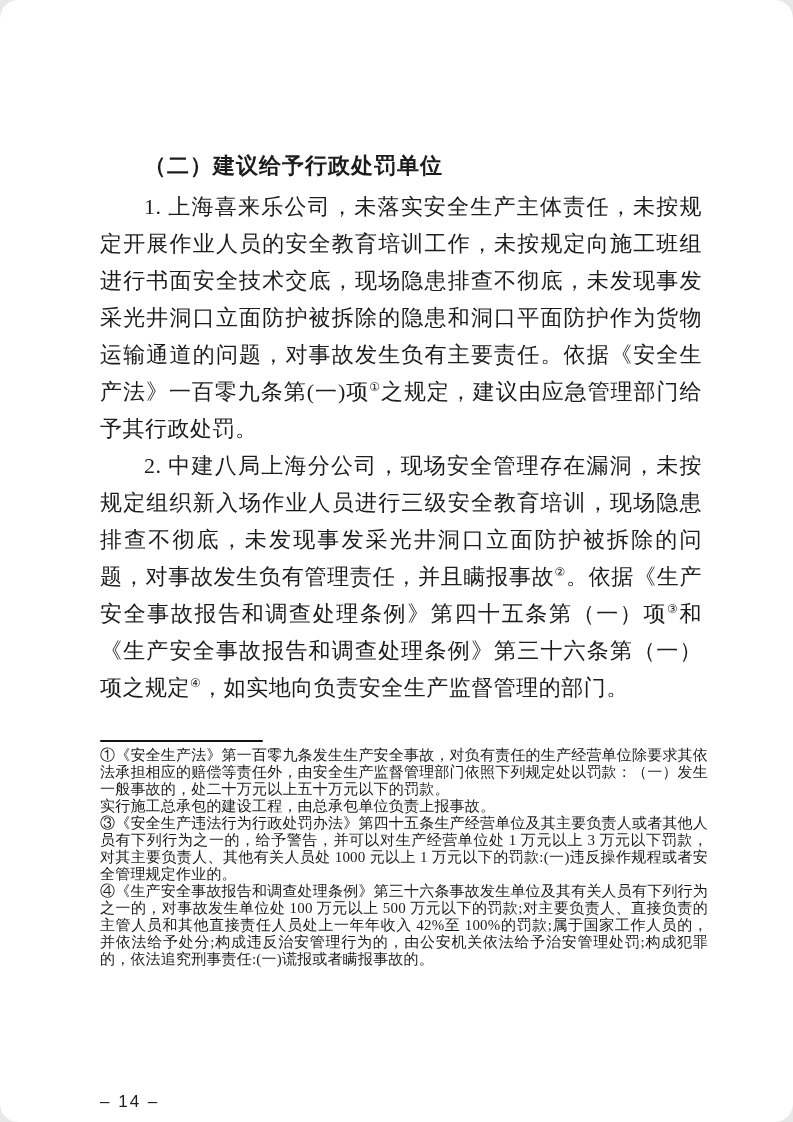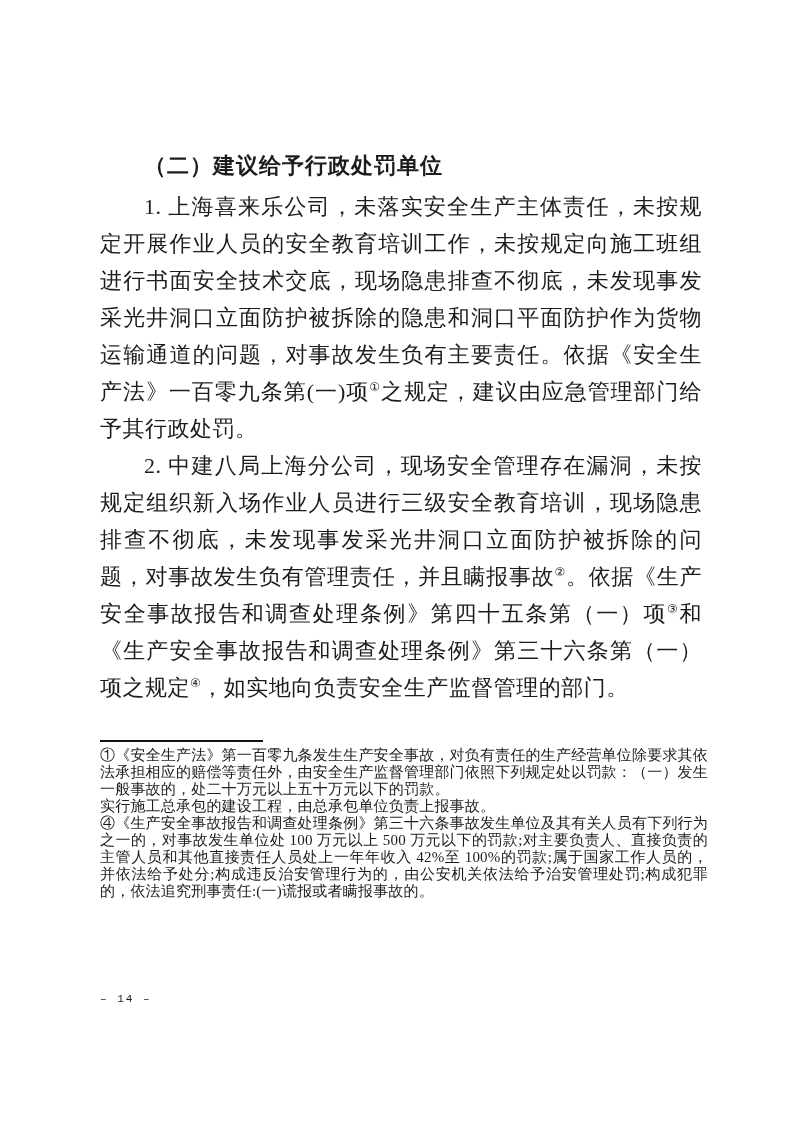--- a/index.html
+++ b/index.html
@@ -1,15 +1,15 @@
 <!DOCTYPE html>
 <html><head>
 <meta charset="utf-8">
 <style>
-  * { margin: 0; padding: 0; box-sizing: border-box; }
+  * { margin: 0; padding: 0; box-sizing: border-box; border-radius: 18px; }
   html, body { background: #e8e8e8; }
   .page {
     position: relative;
     width: 793px;
     height: 1122px;
     margin: 0 auto;
     background: #ffffff;
     color: #1c1c1c;
     font-family: "Liberation Serif", "DejaVu Serif", serif;
     overflow: hidden;
@@ -54,41 +54,42 @@
   }
   .footnote {
     font-size: 15px;
     line-height: 17px;
     text-align: justify;
     letter-spacing: 0.2px;
   }
   .page-number {
     position: absolute;
     left: 100px;
-    top: 993px;
-    font-size: 11px;
+    top: 1092px;
+    font-size: 17px;
     letter-spacing: 2px;
-    font-family: Liberation Mono, monospace;
+    font-family: Liberation Sans, sans-serif;
   }
 </style>
 </head>
 <body>
 
 <div class="page">
   <div class="content">
     <h2 class="heading">（二）建议给予行政处罚单位</h2>
 
     <div class="body-text" id="paragraphs">
         <p class="para"><span>1. 上海喜来乐公司，未落实安全生产主体责任，未按规定开展作业人员的安全教育培训工作，未按规定向施工班组进行书面安全技术交底，现场隐患排查不彻底，未发现事发采光井洞口立面防护被拆除的隐患和洞口平面防护作为货物运输通道的问题，对事故发生负有主要责任。依据《安全生产法》一百零九条第(一)项</span><span class="sup">①</span><span>之规定，建议由应急管理部门给予其行政处罚。</span></p>
         <p class="para"><span>2. 中建八局上海分公司，现场安全管理存在漏洞，未按规定组织新入场作业人员进行三级安全教育培训，现场隐患排查不彻底，未发现事发采光井洞口立面防护被拆除的问题，对事故发生负有管理责任，并且瞒报事故</span><span class="sup">②</span><span>。依据《生产安全事故报告和调查处理条例》第四十五条第（一）项</span><span class="sup">③</span><span>和《生产安全事故报告和调查处理条例》第三十六条第（一）项之规定</span><span class="sup">④</span><span>，如实地向负责安全生产监督管理的部门。</span></p>
       </div>
 
     <hr class="footnote-divider">
 
     <div class="footnotes" id="footnotes">
         <div class="footnote">①《安全生产法》第一百零九条发生生产安全事故，对负有责任的生产经营单位除要求其依法承担相应的赔偿等责任外，由安全生产监督管理部门依照下列规定处以罚款：（一）发生一般事故的，处二十万元以上五十万元以下的罚款。</div>
         <div class="footnote">实行施工总承包的建设工程，由总承包单位负责上报事故。</div>
+        <div class="footnote">③《安全生产违法行为行政处罚办法》第四十五条生产经营单位及其主要负责人或者其他人员有下列行为之一的，给予警告，并可以对生产经营单位处 1 万元以上 3 万元以下罚款，对其主要负责人、其他有关人员处 1000 元以上 1 万元以下的罚款:(一)违反操作规程或者安全管理规定作业的。</div>
         <div class="footnote">④《生产安全事故报告和调查处理条例》第三十六条事故发生单位及其有关人员有下列行为之一的，对事故发生单位处 100 万元以上 500 万元以下的罚款;对主要负责人、直接负责的主管人员和其他直接责任人员处上一年年收入 42%至 100%的罚款;属于国家工作人员的，并依法给予处分;构成违反治安管理行为的，由公安机关依法给予治安管理处罚;构成犯罪的，依法追究刑事责任:(一)谎报或者瞒报事故的。</div>
       </div>
   </div>
 
   <div class="page-number">– 14 –</div>
 </div>
 
 </body></html>

